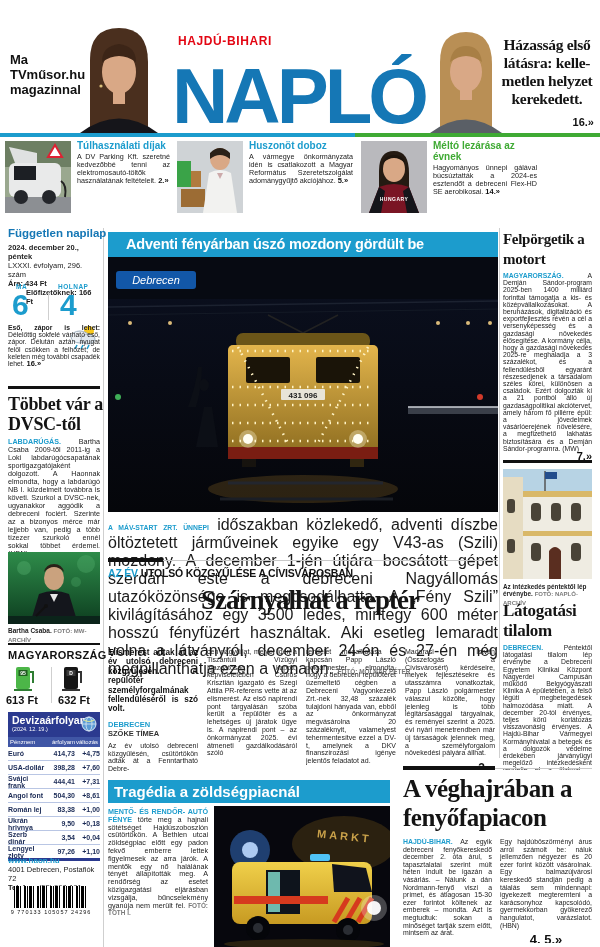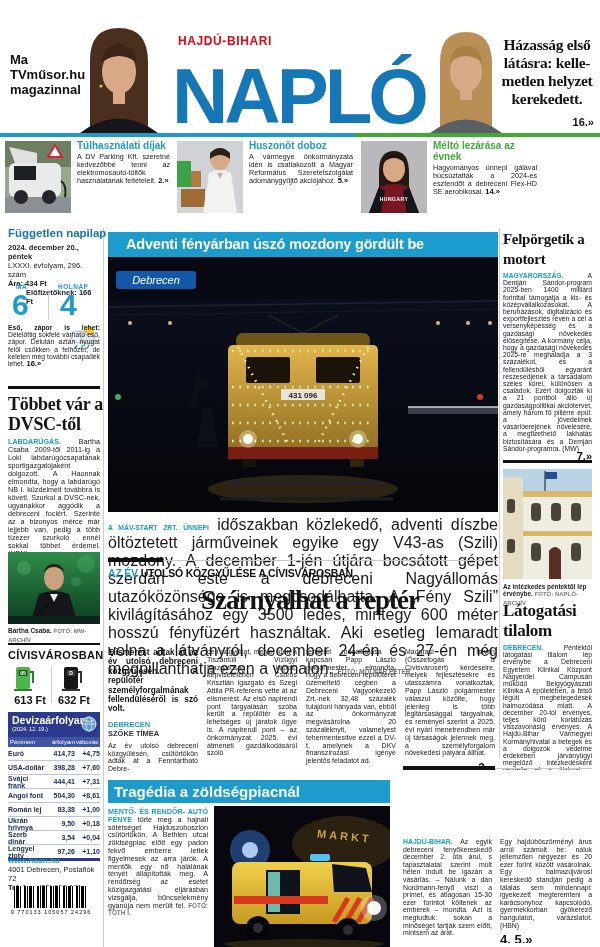--- a/index.html
+++ b/index.html
@@ -172,29 +172,29 @@
     <line x1="28" y1="64" x2="38" y2="54" stroke="#111" stroke-width="2"></line>
     <circle cx="38" cy="54" r="2" fill="#111"></circle>
   </svg>
   <div class="abs" style="left:8px;top:627px;width:92px;font-size:6.5px;line-height:7.5px;">
     <span style="font-weight:bold;color:#222;">Bartha Csaba.</span>
     <span class="credit" style="font-size:6px;">FOTÓ: MW-ARCHÍV</span>
   </div>
 
   <div class="abs bar" style="left:8px;top:643px;width:92px;height:2px;"></div>
 
-  <div class="abs" style="left:8px;top:649px;font-size:11px;font-weight:bold;letter-spacing:0.3px;color:#111;">CÍVISVÁROSBAN</div>
+  <div class="abs" style="left:8px;top:649px;font-size:11px;font-weight:bold;letter-spacing:0.3px;color:#111;">MAGYARORSZÁG</div>
   <svg class="abs" style="left:14px;top:665px;" width="24" height="27" viewBox="0 0 24 27">
     <rect x="2" y="2" width="14" height="22" rx="2" fill="#4cb648"></rect>
     <rect x="4.5" y="5" width="9" height="6" fill="#1f5c1f"></rect>
     <text x="9" y="10" text-anchor="middle" font-size="5" font-weight="bold" fill="#fff">95</text>
     <path d="M16,6 h4 v12 h-2 v-10 h-2 Z" fill="#2e7d32"></path>
     <rect x="0" y="24" width="18" height="2" fill="#2e7d32"></rect>
   </svg>
-  <div class="abs" style="left:6px;top:694px;width:40px;text-align:right;font-size:11px;font-weight:bold;color:#111;">613 Ft</div>
+  <div class="abs" style="left:6px;top:694px;width:40px;text-align:left;font-size:11px;font-weight:bold;color:#111;">613 Ft</div>
   <div class="abs vline" style="left:51px;top:667px;width:1px;height:36px;"></div>
   <svg class="abs" style="left:62px;top:665px;" width="24" height="27" viewBox="0 0 24 27">
     <rect x="2" y="2" width="14" height="22" rx="2" fill="#161616"></rect>
     <rect x="4.5" y="5" width="9" height="6" fill="#3a3a3a"></rect>
     <text x="9" y="10" text-anchor="middle" font-size="5" font-weight="bold" fill="#fff">D</text>
     <path d="M16,6 h4 v12 h-2 v-10 h-2 Z" fill="#333"></path>
     <rect x="0" y="24" width="18" height="2" fill="#333"></rect>
   </svg>
   <div class="abs" style="left:54px;top:694px;width:40px;text-align:center;font-size:11px;font-weight:bold;color:#111;">632 Ft</div>
 
@@ -426,22 +426,23 @@
   </div>
 
   <div class="abs serif" style="left:503px;top:601px;width:92px;font-size:17px;line-height:20px;">Látogatási tilalom</div>
   <div class="abs btsm just" style="left:503px;top:644px;width:89px;height:126px;overflow:hidden;">
     <span class="li">DEBRECEN.</span>
     <span>Péntektől látogatási tilalom lép érvénybe a Debreceni Egyetem Klinikai Központ Nagyerdei Campusán működő Belgyógyászati Klinika A épületében, a felső légúti megbetegedések halmozódása miatt. A december 20-tól érvényes, teljes körű korlátozás visszavonásig érvényes. A Hajdú-Bihar Vármegyei Kormányhivatal a betegek és a dolgozók védelme érdekében járványügyi megelőző intézkedésként rendelte el a tilalmat – számolt be róla honlapján az egyetem. (HBN)</span>
   </div>
 
   <div class="abs hairline" style="left:403px;top:768px;width:189px;height:1px;"></div>
   <div class="abs bar" style="left:403px;top:766px;width:92px;height:4px;"></div>
+  <div class="abs serif" style="left:403px;top:774px;width:189px;font-size:25px;line-height:29px;letter-spacing:-0.5px;">A véghajrában a fenyőfapiacon</div>
   <div class="abs just" style="left:403px;top:838px;width:89px;height:105px;overflow:hidden;font-size:6.9px;line-height:7.6px;color:#222;">
     <span class="li">HAJDÚ-BIHAR.</span>
     <span>Az egyik debreceni fenyőkereskedő december 2. óta árul, s tapasztalatai szerint múlt héten indult be igazán a vásárlás. – Nálunk a dán Nordmann-fenyő viszi a prímet, és átlagosan 15-30 ezer forintot költenek az emberek – mondta. Azt is megtudtuk: sokan a minőséget tartják szem előtt, mintsem az árat.</span>
   </div>
   <div class="abs" style="left:500px;top:838px;width:92px;height:105px;overflow:hidden;">
     <span class="just" style="display:block;font-size:6.9px;line-height:7.6px;color:#222;">Egy hajdúböszörményi árus arról számolt be: náluk jellemzően négyezer és 20 ezer forint között vásárolnak. Egy balmazújvárosi kereskedő standján pedig a tálalás sem mindennapi: igyekezett megteremteni a karácsonyhoz kapcsolódó, gyermekkorban gyökerező hangulatot, varázslatot. (HBN)</span>
-    <div style="text-align:left;margin-top:1px;"><span class="pageref" style="font-size:13px;">4, 5.»</span></div>
+    <div style="text-align:center;margin-top:1px;"><span class="pageref" style="font-size:13px;">4, 5.»</span></div>
   </div>
 
 </div>
 
 </body></html>

